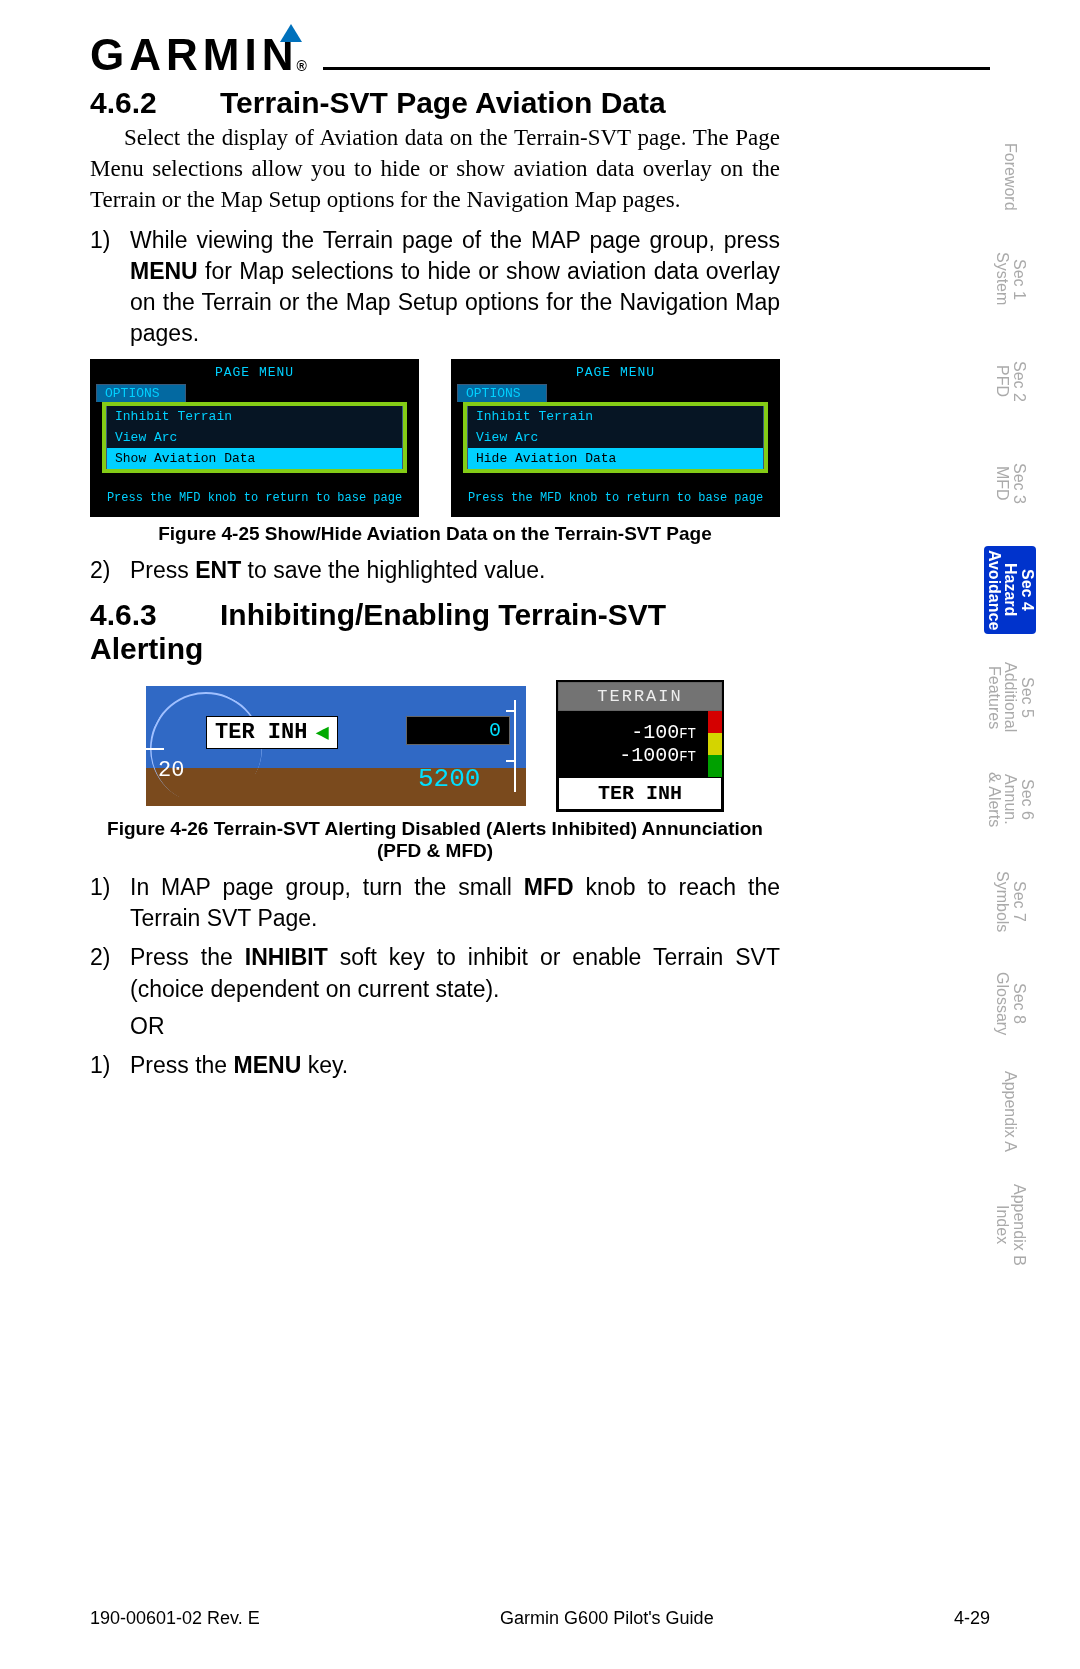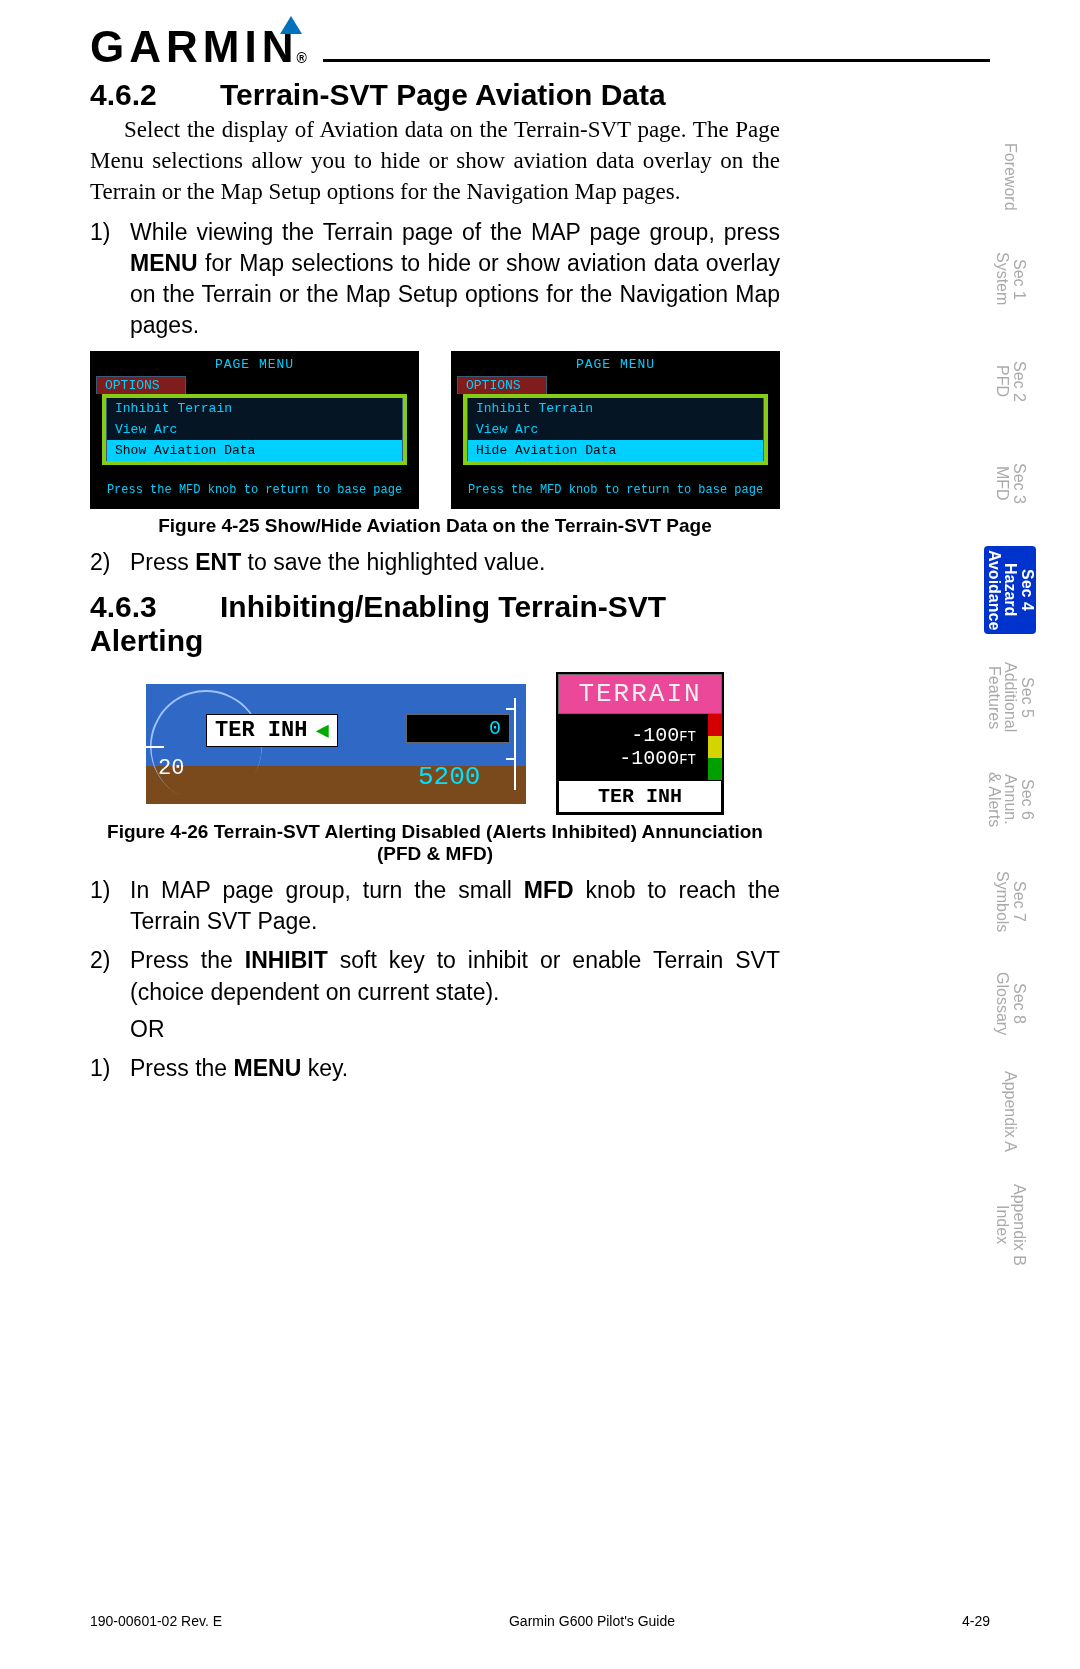--- a/index.html
+++ b/index.html
@@ -11,21 +11,21 @@
     background: #fff;
     font-family: "Helvetica Neue", Helvetica, Arial, sans-serif;
     color: #000;
     position: relative;
   }
   .page {
     position: relative;
     width: 1080px;
     height: 1669px;
     box-sizing: border-box;
-    padding: 30px 90px 0 90px;
+    padding: 38px 90px 0 90px;
   }
   .content {
     width: 690px;
     margin-left: 0;
   }
   
   .header {
     display: flex;
     align-items: flex-end;
     margin-bottom: 6px;
@@ -133,21 +133,21 @@
   .pm {
     width:337px;
     background:#000;
     font-family:"Courier New", monospace;
     font-size:14px;
     color:#fff;
     padding-bottom:8px;
     box-sizing:border-box;
   }
   .pm .title { color:#00d0ff; text-align:center; padding:6px 0 4px; font-size:13px; letter-spacing:1px;}
-  .pm .opt { color:#00d0ff; background:#7f1d1d; padding:1px 8px; font-size:13px; border:1px solid #3a5a7a; border-bottom:none; width:72px;}
+  .pm .opt { color:#00d0ff; background:#0369a1; padding:1px 8px; font-size:13px; border:1px solid #3a5a7a; border-bottom:none; width:72px;}
   .pm .item { color:#00d0ff; background:#061524; padding:3px 8px; font-size:13px; border-left:1px solid #3a5a7a; border-right:1px solid #3a5a7a;}
   .pm .item.hl { color:#000; background:#00d0ff; }
   .pm .box { border:4px solid #84cc16; margin:0 6px; }
   .pm .foot { color:#00d0ff; text-align:center; font-size:12px; padding-top:18px; padding-bottom:4px; }
   
   .fig26 {
     display:flex;
     gap:30px;
     justify-content:center;
     align-items:center;
@@ -181,34 +181,34 @@
   .pfd-snip .scale {position:absolute; right:10px; top:14px; width:2px; height:92px; background:#fff;}
   .pfd-snip .scale::before,.pfd-snip .scale::after{content:"";position:absolute;left:-8px;width:10px;height:2px;background:#fff;}
   .pfd-snip .scale::before{top:10px;} .pfd-snip .scale::after{top:60px;}
 
   .mfd-snip {
     width:164px;
     background:#000;
     font-family:"OCR A Std","Courier New",monospace;
     border:2px solid #000;
   }
-  .mfd-snip .t  { background:#ec4899; color:#eee; text-align:center; font-size:26px; letter-spacing:2px; padding:4px 0; border:1px solid #666;}
+  .mfd-snip .t  { background:#737373; color:#eee; text-align:center; font-size:17px; letter-spacing:2px; padding:4px 0; border:1px solid #666;}
   .mfd-snip .row { display:flex;gap:8px; }
   .mfd-snip .leg { flex:1; background:#000; color:#fff; font-size:20px; padding:10px 4px; text-align:right; }
   .mfd-snip .leg .u { font-size:14px; }
   .mfd-snip .bar { width:14px; display:flex; flex-direction:column;}
   .mfd-snip .bar .r{flex:1;background:#d40000;} .mfd-snip .bar .y{flex:1;background:#d4d400;} .mfd-snip .bar .g{flex:1;background:#00a000;}
   .mfd-snip .inh { background:#fff; color:#000; text-align:center; font-size:20px; font-weight:bold; padding:4px 0; border:1px solid #000;}
 
   
   .footer {
     position:absolute;
     left:90px; right:90px; bottom:40px;
     display:flex; justify-content:space-between;
-    font-size:14px;
+    font-size:18px;
     font-family: "Helvetica Neue", Helvetica, Arial, sans-serif;
   }
 </style>
 </head>
 <body>
 
 <div class="page">
 
   <div class="header">
     <div class="logo">

